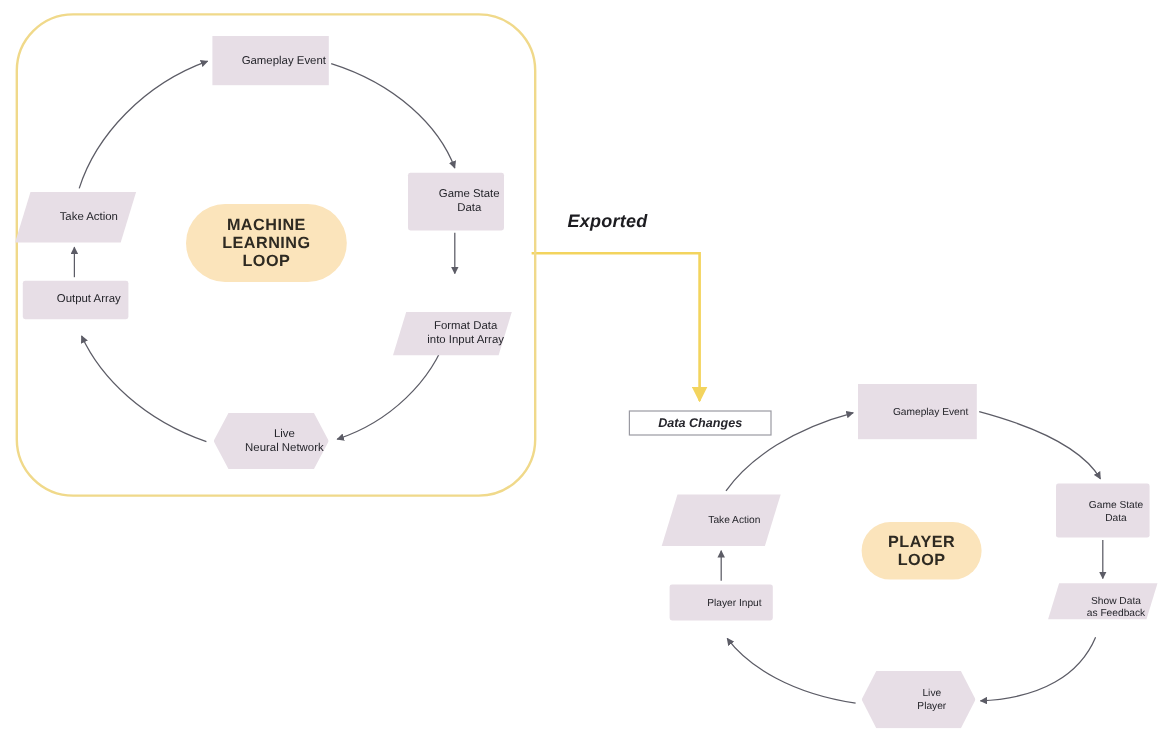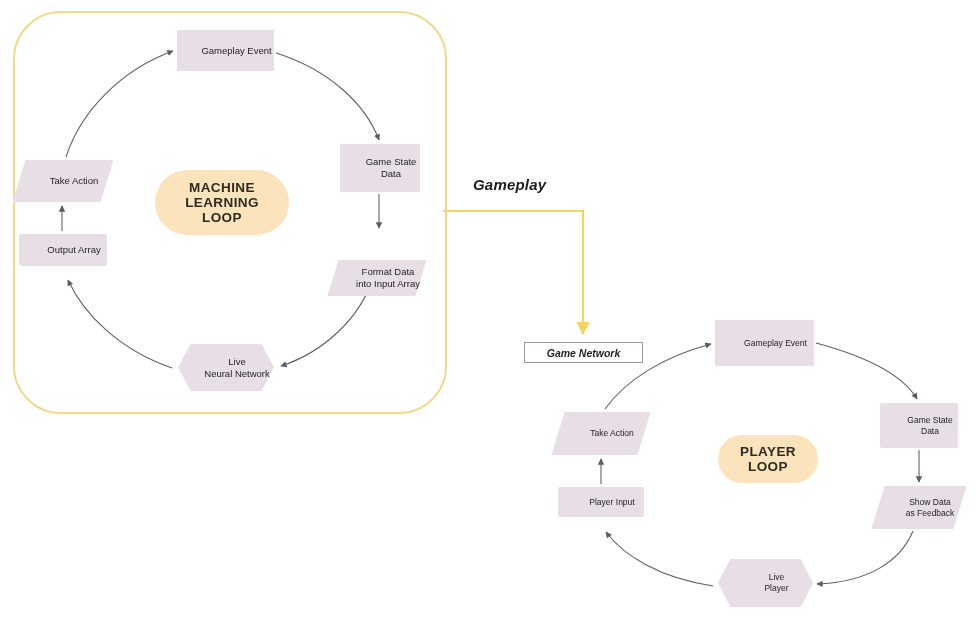--- a/index.html
+++ b/index.html
@@ -178,23 +178,23 @@
       <path d="M 913 531 C 900 562 868 582 817 584" marker-end="url(#ah)"></path>
 
       <path d="M 713 586 C 660 578 624 556 606 532" marker-end="url(#ah)"></path>
 
       <path d="M 601 484 L 601 459" marker-end="url(#ah)"></path>
 
       <path d="M 605 409 C 625 381 662 357 711 344" marker-end="url(#ah)"></path>
     </g>
   </svg>
 
-  <div id="exported-label">Gameplay</div>
-
-  <div id="game-changes">Game Network</div>
+  <div id="exported-label">Exported</div>
+
+  <div id="game-changes">Data Changes</div>
 
   <div class="ml">
 
     <div class="node rect" style="left:177px;top:30px;width:97px;height:41px;">
       <span class="lbl">Gameplay Event</span>
     </div>
 
     <div class="node stadium" style="left:340px;top:144px;width:80px;height:48px;">
       <span class="lbl">Game State
 Data</span>
@@ -232,21 +232,21 @@
 
     <div class="node rect" style="left:715px;top:320px;width:99px;height:46px;">
       <span class="lbl">Gameplay Event</span>
     </div>
 
     <div class="node stadium" style="left:880px;top:403px;width:78px;height:45px;">
       <span class="lbl">Game State
 Data</span>
     </div>
 
-    <div class="node para" style="left:878px;top:486px;width:82px;height:43px;">
+    <div class="node para" style="left:878px;top:486px;width:82px;height:30px;align-items:flex-end;">
       <span class="para-bg"></span>
       <span class="lbl">Show Data
 as Feedback</span>
     </div>
 
     <div class="node hex" style="left:718px;top:559px;width:95px;height:48px;">
       <span class="hex-bg"></span>
       <span class="lbl">Live
 Player</span>
     </div>

